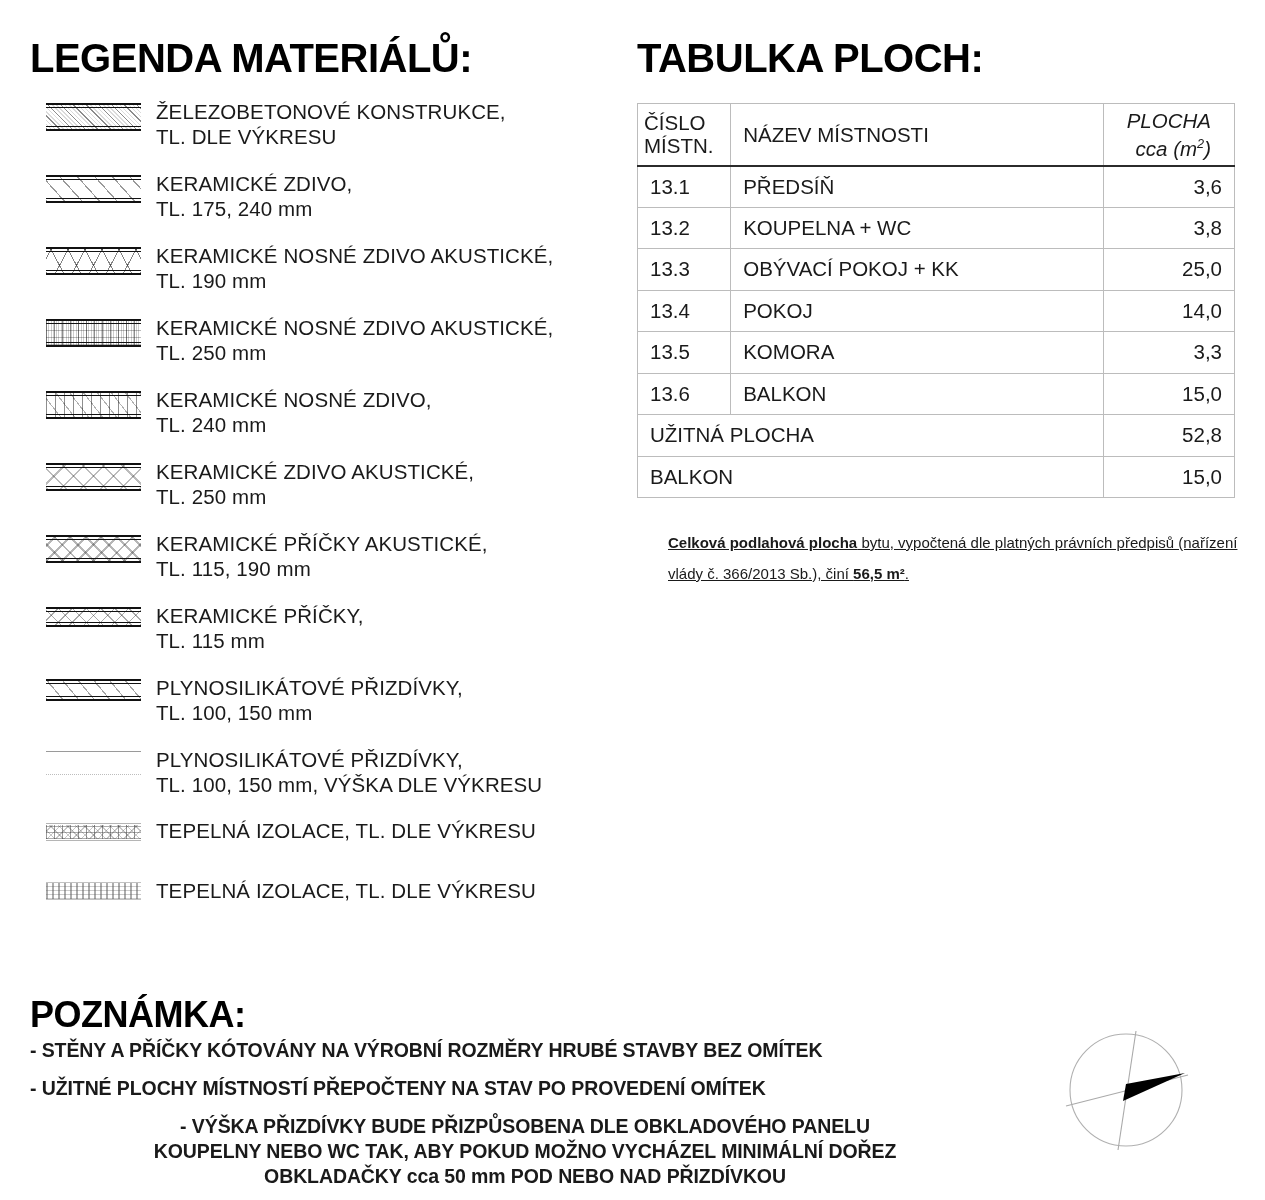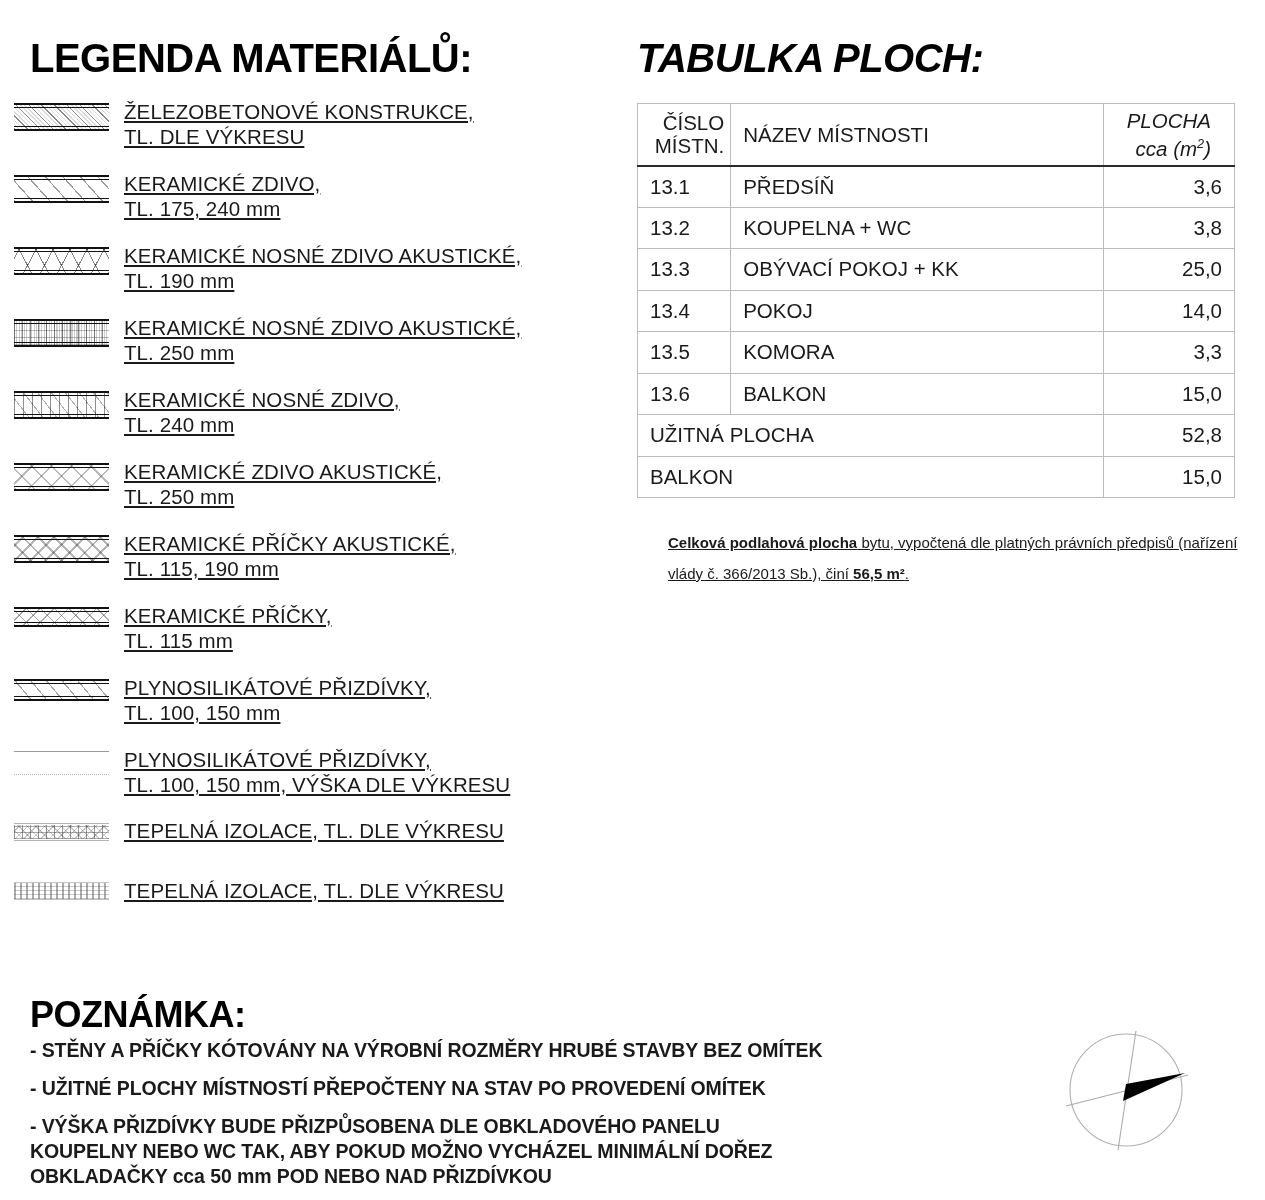--- a/index.html
+++ b/index.html
@@ -20,30 +20,29 @@
   .big-title {
     position: absolute;
     font-weight: bold;
     font-size: 40px;
     letter-spacing: -0.5px;
     color: #000;
     white-space: nowrap;
     text-align: right;
   }
   #legend-title { left: 30px; top: 36px; }
-  #table-title  { left: 637px; top: 36px; font-style: italic; }
+  #table-title  { left: 637px; top: 36px; }
   #note-title   { left: 30px; top: 994px; font-size: 36px; }
 
   
   #legend-list {
     position: absolute;
-    left: 14px;
+    left: 46px;
     top: 98px;
     width: 600px;
-    text-decoration: underline;
   }
   .legend-row {
     display: flex;
     align-items: flex-start;
     margin-bottom: 21px;
     min-height: 34px;
   }
   .swatch {
     width: 95px;
     height: 34px;
@@ -178,21 +177,21 @@
   .col-num   { width: 94px; text-align: left; }
   .col-name  { width: 390px; }
   .col-area  { width: 114px; text-align: right !important; }
 
   #areas-table thead td {
     height: 62px;
     line-height: 23px;
     border-bottom: 2.5px solid #2b2b2b;
     vertical-align: middle;
   }
-  #areas-table thead .col-num { padding: 0 6px; text-align: right; }
+  #areas-table thead .col-num { padding: 0 6px; text-align: left; }
   #areas-table thead .col-area { text-align: left; padding: 0 23px; font-style: italic; }
   #areas-table tbody tr { height: 41.5px; }
   #areas-table tbody td { height: 41.5px; }
 
   tr.sum-sep td {
     border-top: 2.5px solid #2b2b2b;
     font-weight: bold;
   }
   tr.sum td { font-weight: bold; }
   tr.sum .col-num,
@@ -469,21 +468,21 @@
 
 <div class="big-title" id="note-title">POZNÁMKA:</div>
 
 <div id="note-list">
   <div class="note-item">
     <div>- STĚNY A PŘÍČKY KÓTOVÁNY NA VÝROBNÍ ROZMĚRY HRUBÉ STAVBY BEZ OMÍTEK</div>
   </div>
   <div class="note-item">
     <div>- UŽITNÉ PLOCHY MÍSTNOSTÍ PŘEPOČTENY NA STAV PO PROVEDENÍ OMÍTEK</div>
   </div>
-  <div class="note-item" style="line-height:25px;">
+  <div class="note-item" style="line-height:25px;text-align:center;">
     <div>- VÝŠKA PŘIZDÍVKY BUDE PŘIZPŮSOBENA DLE OBKLADOVÉHO PANELU</div>
     <div>KOUPELNY NEBO WC TAK, ABY POKUD MOŽNO VYCHÁZEL MINIMÁLNÍ DOŘEZ</div>
     <div>OBKLADAČKY cca 50 mm POD NEBO NAD PŘIZDÍVKOU</div>
   </div>
 </div>
 
 <div id="compass">
   <svg width="140" height="140" viewBox="0 0 140 140" aria-hidden="true">
     <circle cx="66" cy="62" r="56" fill="none" stroke="#b0b0b0" stroke-width="1.1"></circle>
     <line x1="76" y1="3" x2="58" y2="122" stroke="#aaaaaa" stroke-width="1.1"></line>

